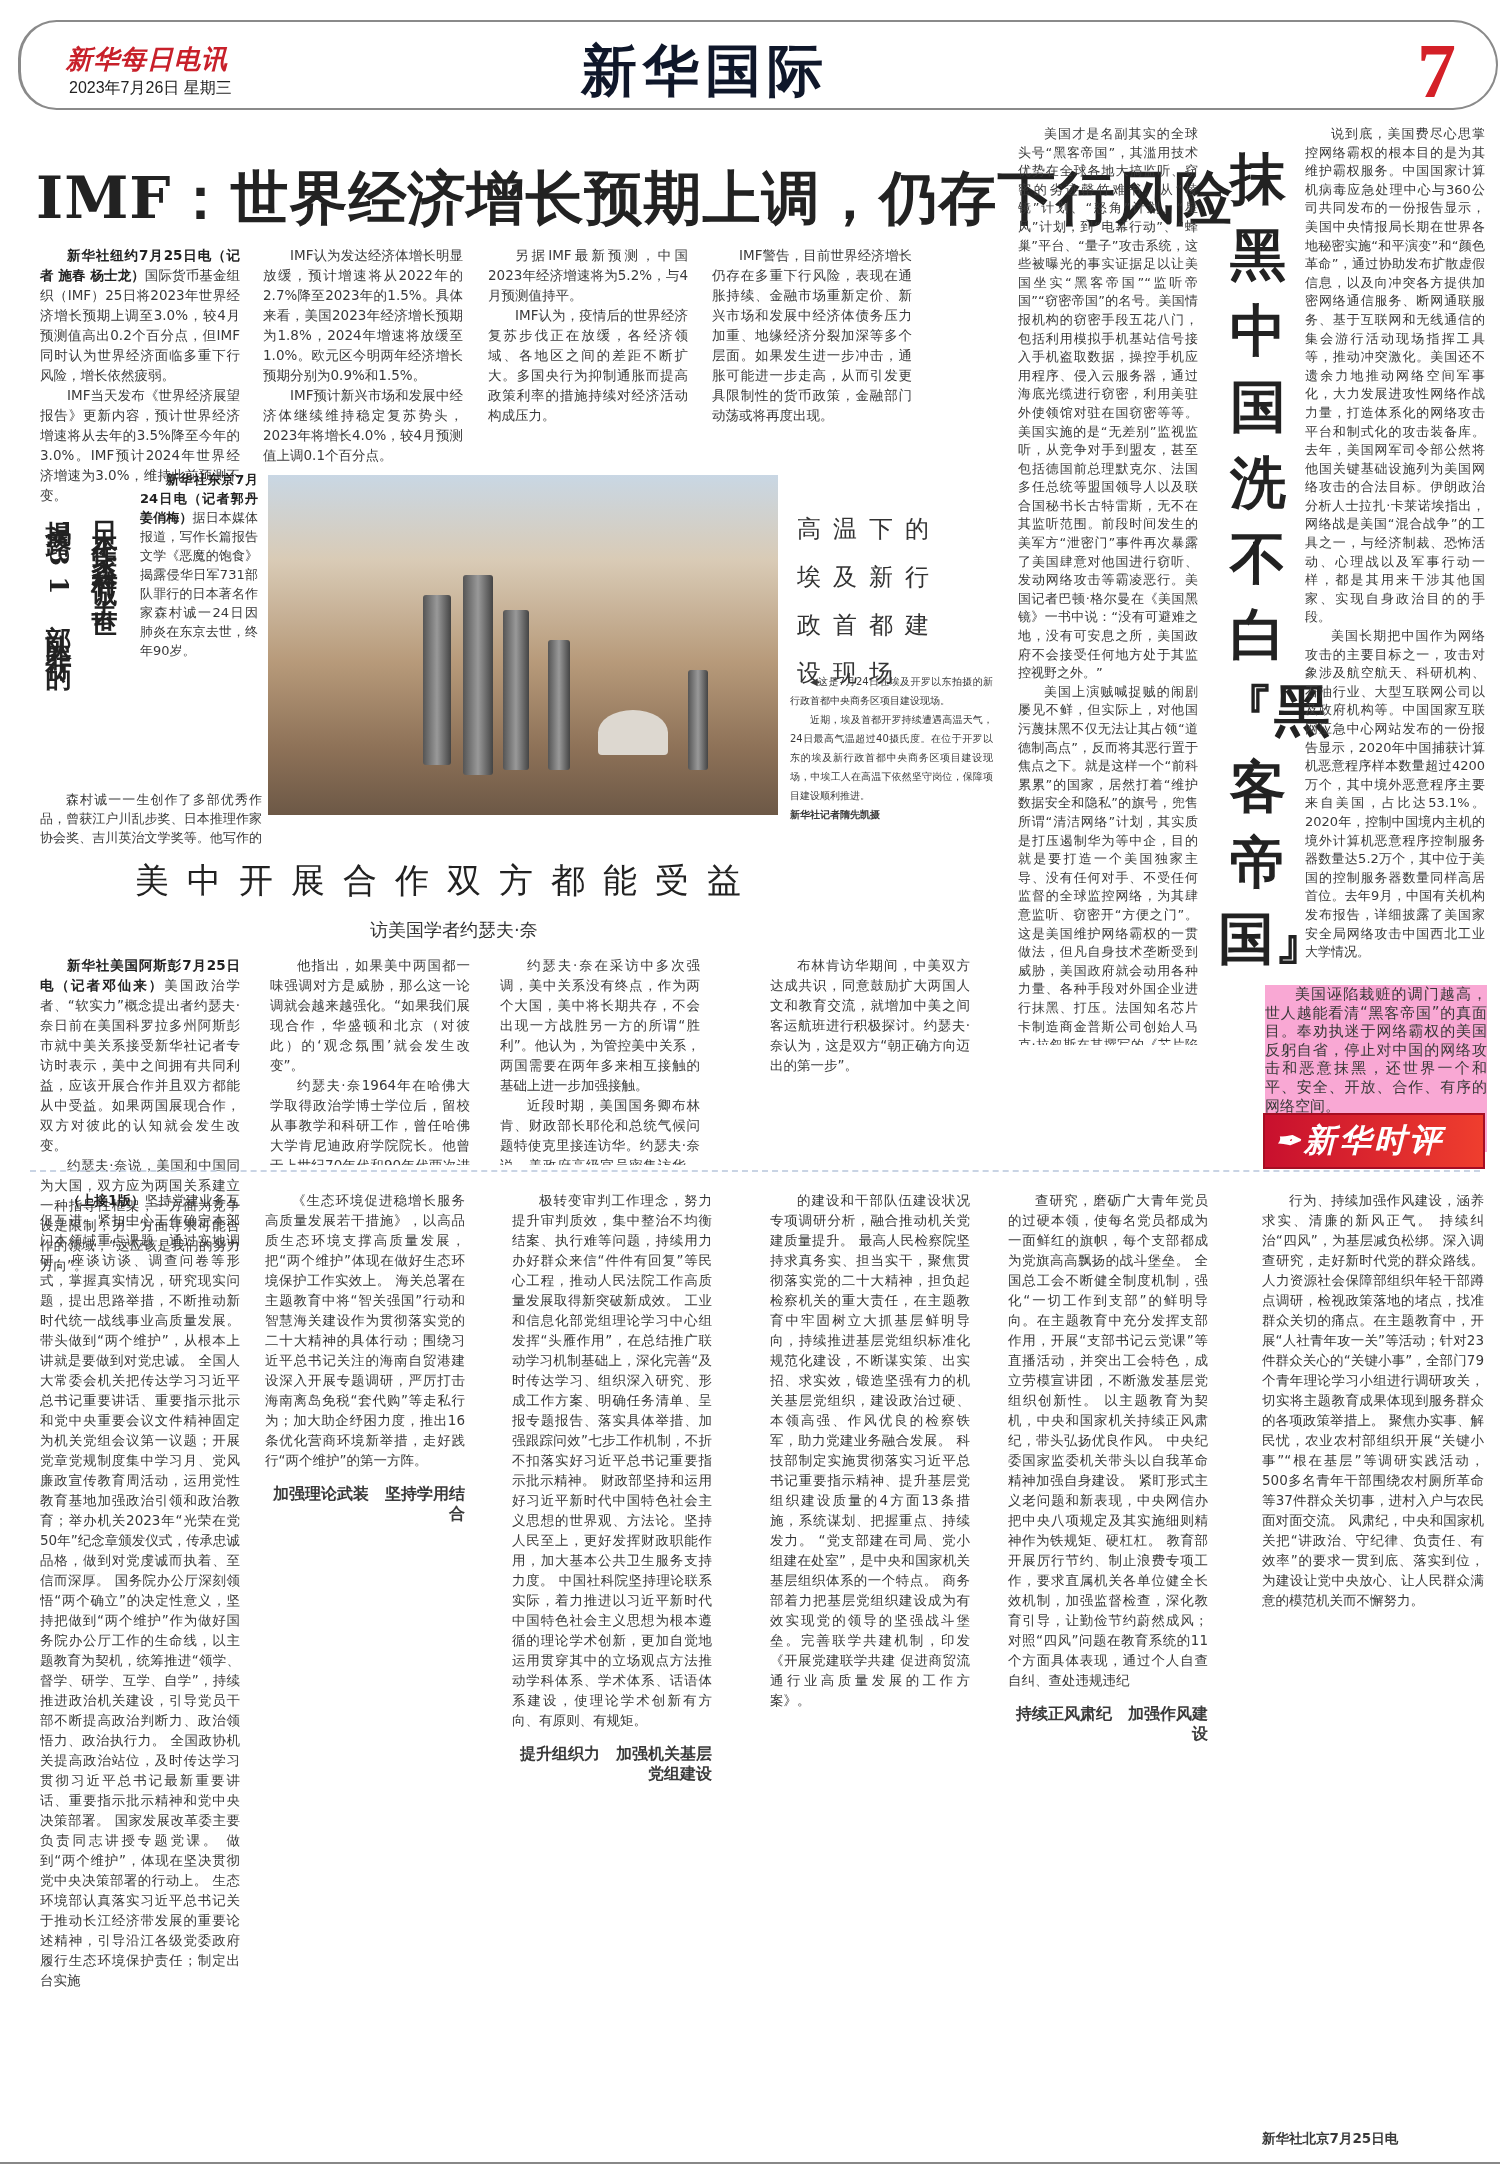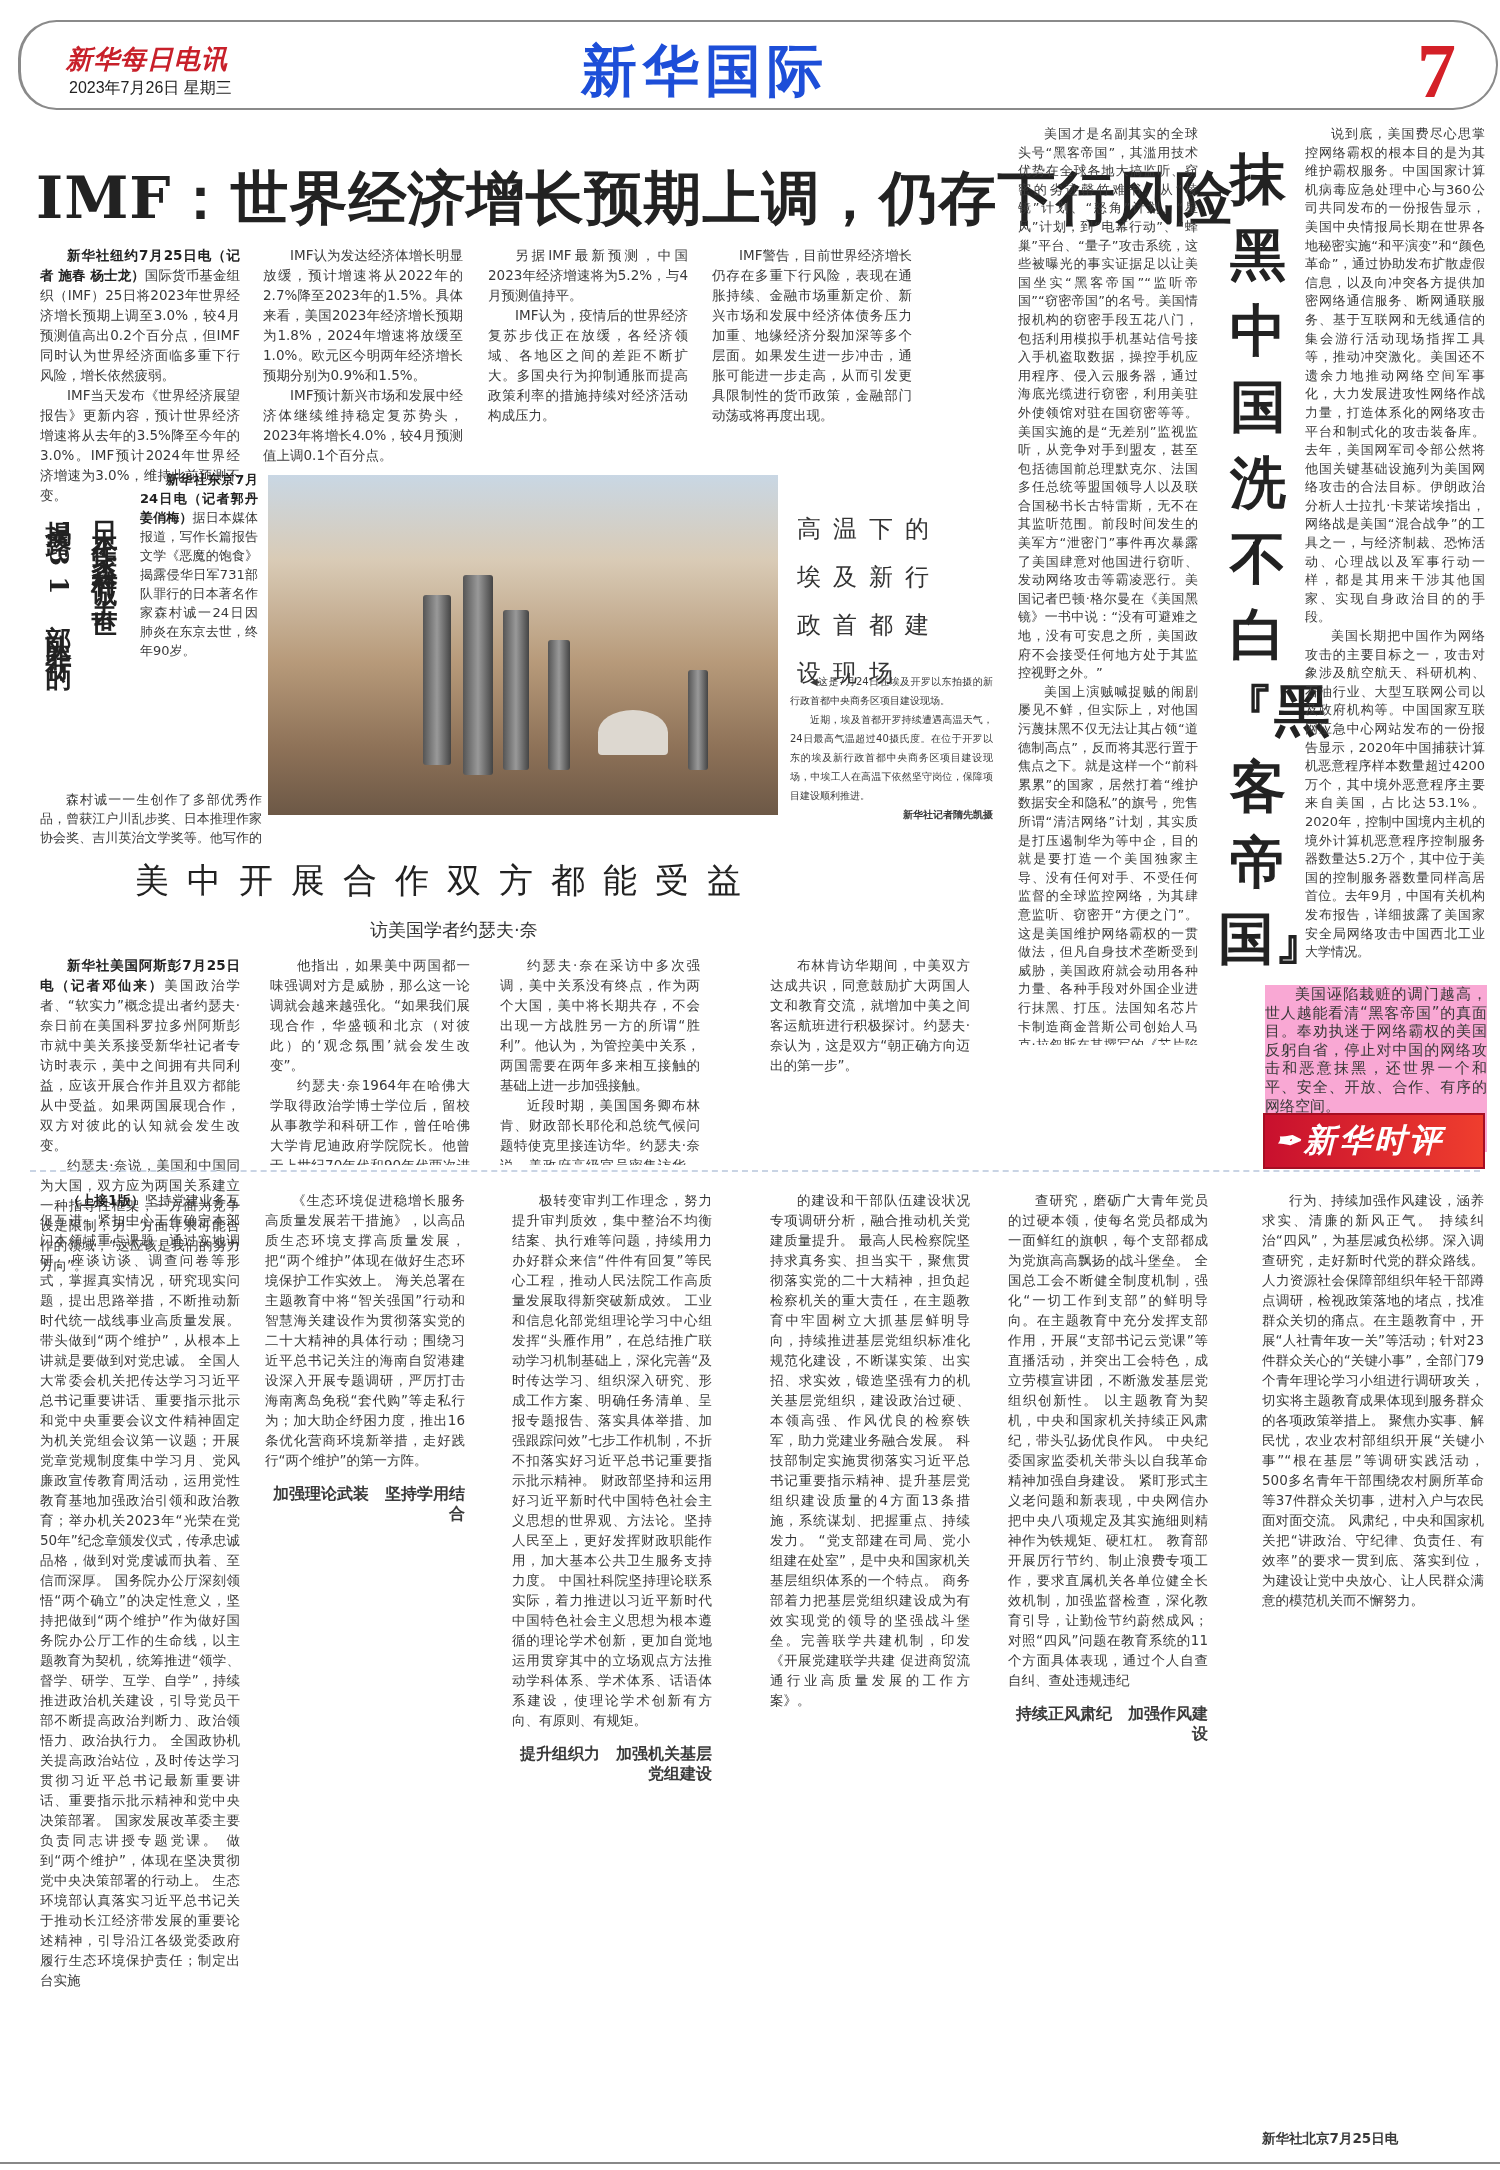--- a/index.html
+++ b/index.html
@@ -1,20 +1,20 @@
 <!DOCTYPE html>
 <html><head>
 <meta charset="utf-8">
 <style>
 *{box-sizing:border-box;margin:0;padding:0}
 body{width:1500px;height:2170px;background:#fff;font-family:"DejaVu Serif","Liberation Serif",serif;color:#333;position:relative;overflow:hidden}
 .masthead{position:absolute;left:18px;top:20px;width:1480px;height:90px;border:2px solid #8a8a8a;border-radius:60px 70px 70px 60px;border-left-width:3px}
 .brand{position:absolute;left:45px;top:20px;color:#c8202a;font-size:26px;font-weight:bold;font-style:italic;letter-spacing:1px;font-family:"DejaVu Serif",serif}
 .date{position:absolute;left:48px;top:56px;font-size:16px;color:#222;font-family:"Liberation Sans",sans-serif}
-.section-title{position:absolute;left:560px;top:12px;color:#1d4ed8;font-size:56px;font-weight:bold;letter-spacing:6px;font-family:"DejaVu Serif",serif}
+.section-title{position:absolute;left:560px;top:12px;color:#0f172a;font-size:56px;font-weight:bold;letter-spacing:6px;font-family:"DejaVu Serif",serif}
 .page-num{position:absolute;right:40px;top:4px;color:#d42027;font-size:78px;font-weight:bold;font-family:"Liberation Serif",serif}
 .headline{position:absolute;left:36px;top:160px;font-size:58px;font-weight:bold;color:#222;letter-spacing:1px;font-family:"DejaVu Serif",serif}
 .col{position:absolute;font-size:13.5px;line-height:20px;text-align:justify;color:#3a3a3a;font-family:"DejaVu Sans",sans-serif}
 .col p{text-indent:2em}
 .col .lead{font-weight:bold;color:#222}
 .photo{position:absolute;left:268px;top:475px;width:510px;height:340px;background:linear-gradient(180deg,#c9d7e4 0%,#d9cbb6 25%,#b79a7a 55%,#8e7258 80%,#6c5846 100%);overflow:hidden}
 .photo .tower{position:absolute;background:linear-gradient(90deg,#555,#999,#444);border-radius:3px}
 .photo .dome{position:absolute;background:#ddd8d0;border-radius:50% 50% 4px 4px}
 .vtitle{position:absolute;writing-mode:vertical-rl;font-weight:bold;color:#222;font-family:"DejaVu Serif",serif}
 .caption-title{position:absolute;left:797px;top:505px;width:170px;font-size:24px;line-height:48px;letter-spacing:12px;color:#333}
@@ -72,21 +72,21 @@
   <div class="tower" style="left:195px;top:100px;width:30px;height:200px"></div>
   <div class="tower" style="left:235px;top:135px;width:26px;height:160px"></div>
   <div class="tower" style="left:280px;top:165px;width:22px;height:130px"></div>
   <div class="dome" style="left:330px;top:235px;width:70px;height:45px"></div>
   <div class="tower" style="left:420px;top:195px;width:20px;height:100px"></div>
 </div>
 <div class="caption-title">高温下的埃及新行政首都建设现场</div>
 <div class="col" style="left:790px;top:672px;width:203px;font-size:10px;line-height:19px">
   <p>◀这是7月24日在埃及开罗以东拍摄的新行政首都中央商务区项目建设现场。</p>
   <p>近期，埃及首都开罗持续遭遇高温天气，24日最高气温超过40摄氏度。在位于开罗以东的埃及新行政首都中央商务区项目建设现场，中埃工人在高温下依然坚守岗位，保障项目建设顺利推进。</p>
-  <p class="byline" style="text-align:right">新华社记者隋先凯摄</p>
+  <p class="byline" style="text-align:left">新华社记者隋先凯摄</p>
 </div>
 
 <div class="sub-headline">美中开展合作双方都能受益</div>
 <div class="sub-deck">访美国学者约瑟夫·奈</div>
 <div class="col" style="left:40px;top:955px;width:200px">
   <p><span class="lead">新华社美国阿斯彭7月25日电（记者邓仙来）</span><span>美国政治学者、“软实力”概念提出者约瑟夫·奈日前在美国科罗拉多州阿斯彭市就中美关系接受新华社记者专访时表示，美中之间拥有共同利益，应该开展合作并且双方都能从中受益。如果两国展现合作，双方对彼此的认知就会发生改变。</span></p>
   <p>约瑟夫·奈说，美国和中国同为大国，双方应为两国关系建立一种指导性框架，一方面为竞争设定限制，另一方面寻求可能合作的领域，“这应该是我们的努力方向”。</p>
 </div>
 <div class="col" style="left:270px;top:955px;width:200px;height:210px;overflow:hidden">
   <p>他指出，如果美中两国都一味强调对方是威胁，那么这一论调就会越来越强化。“如果我们展现合作，华盛顿和北京（对彼此）的‘观念氛围’就会发生改变”。</p>

